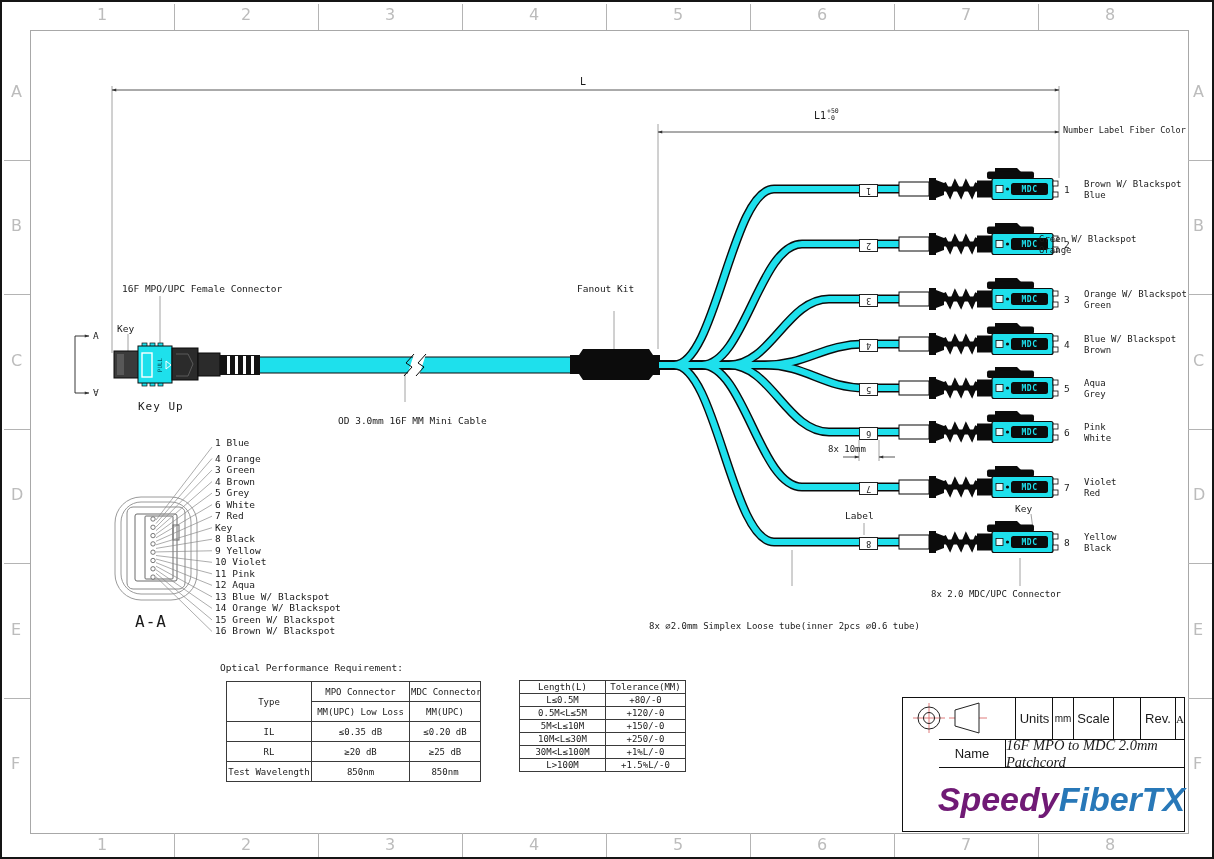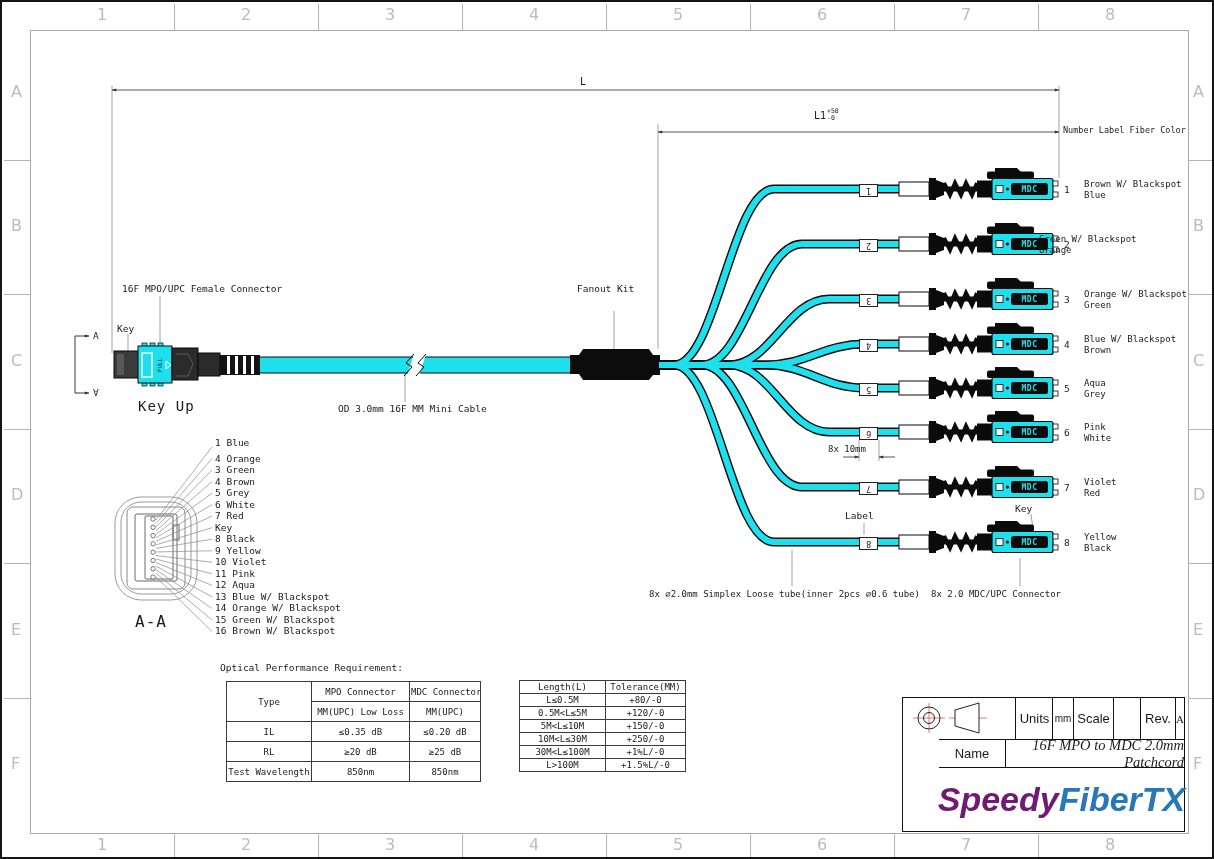--- a/index.html
+++ b/index.html
@@ -4,40 +4,40 @@
 <style>
   html,body{margin:0;padding:0;background:#ffffff;}
   #page{position:relative;width:1214px;height:859px;background:#fff;border:2px solid #151515;
         box-sizing:border-box;overflow:hidden;font-family:"DejaVu Sans Mono",monospace;color:#1a1a1a;}
   #frame{position:absolute;left:28px;top:28px;width:1157px;height:802px;border:1px solid #a8a8a8;}
   .gridlbl{position:absolute;color:#bcbcbc;font-family:"DejaVu Sans",sans-serif;font-size:16px;line-height:16px;}
   .tick{position:absolute;background:#b4b4b4;}
   svg{position:absolute;left:0;top:0;}
   .txt{position:absolute;white-space:pre-line;font-size:9.5px;line-height:11px;color:#1a1a1a;}
   .small9{font-size:9px;}
-  .keyup{font-size:14px;letter-spacing:1px;padding-left:8px;}
+  .keyup{font-size:11px;letter-spacing:1px;padding-left:8px;}
   .aatitle{font-size:16px;letter-spacing:1px;}
   .dim{position:absolute;font-size:10px;color:#1a1a1a;display:flex;align-items:flex-start;}
   .tolstack{display:inline-flex;flex-direction:column;font-size:6.5px;line-height:6.5px;margin-left:1px;margin-top:-2px;}
   .rot180{transform:rotate(180deg);}
   .btag{position:absolute;width:17px;height:11px;background:#fff;border:1px solid #222;
         display:flex;align-items:center;justify-content:center;}
   .btag span{font-size:8.5px;line-height:8.5px;transform:rotate(180deg);}
   .bnum{position:absolute;font-size:9.5px;}
   .bcolor{position:absolute;font-size:9px;line-height:11px;white-space:pre-line;}
   .listitem{position:absolute;font-size:9.5px;line-height:10px;white-space:nowrap;}
   table.tbl{position:absolute;border-collapse:collapse;font-size:9.5px;color:#1a1a1a;table-layout:fixed;}
   table.tbl td,table.tbl th{border:1px solid #3a3a3a;text-align:center;padding:0 1px;font-weight:normal;
         overflow:hidden;white-space:nowrap;}
   #opt-tbl td{height:19px;font-size:9px;}
   #len-tbl td,#len-tbl th{height:12px;font-size:9px;}
   #titleblock{position:absolute;left:900px;top:695px;width:283px;height:135px;border:1.5px solid #111;
         box-sizing:border-box;background:#fff;font-family:"Liberation Sans",sans-serif;padding-left:36px;}
   .tb-row1{display:flex;height:41px;border-bottom:1.5px solid #111;}
-  .tb-row2{display:flex;height:27px;border-bottom:1.5px solid #111;text-align:right;}
+  .tb-row2{display:flex;height:27px;border-bottom:1.5px solid #111;}
   .tb-row3{height:62px;display:flex;align-items:center;justify-content:center;}
   .tb-cell{display:flex;align-items:center;justify-content:center;border-right:1.5px solid #111;
         box-sizing:border-box;font-size:13px;}
   .tb-cell:last-child{border-right:none;}
   .c-sym{width:88px;}.c-units{width:42px;}.c-mm{width:23px;font-size:10px;}
   .c-scale{width:46px;}.c-scaleval{width:30px;}.c-rev{width:40px;}
   .c-reva{flex:1;font-size:11px;font-family:"Liberation Serif",serif;}
   .c-name{width:67px;font-size:13px;}
   .c-product{flex:1;font-family:"Liberation Serif",serif;font-size:14.5px;font-style:italic;}
   .logo1,.logo2{font-style:italic;font-weight:800;font-size:34px;letter-spacing:0px;line-height:34px;}
@@ -205,28 +205,28 @@
         <i style="font-style:normal">+50</i>
         <i style="font-style:normal">-0</i>
       </span>
     </span>
   <span class="txt" style="left:826px;top:442px;font-size:9px">8x 10mm</span>
 
   <span class="txt" style="left:1061px;top:123px;font-size:8.5px;white-space:nowrap">Number Label Fiber Color</span>
   <span class="txt" style="left:120px;top:281px">16F MPO/UPC Female Connector</span>
   <span class="txt" style="left:115px;top:321px">Key</span>
   <span class="txt keyup" style="left:128px;top:399px">Key Up</span>
-  <span class="txt" style="left:336px;top:401px">OD 3.0mm 16F MM Mini Cable</span>
+  <span class="txt" style="left:336px;top:413px">OD 3.0mm 16F MM Mini Cable</span>
   <span class="txt" style="left:575px;top:281px">Fanout Kit</span>
   <span class="txt" style="left:91px;top:328px">A</span>
   <span class="txt rot180" style="left:91px;top:385px">A</span>
   <span class="txt aatitle" style="left:133px;top:614px">A-A</span>
   <span class="txt" style="left:843px;top:508px">Label</span>
   <span class="txt" style="left:1013px;top:501px">Key</span>
-  <span class="txt small9" style="left:647px;top:587px;white-space:nowrap">8x ∅2.0mm Simplex Loose tube(inner 2pcs ∅0.6 tube)</span>
+  <span class="txt small9" style="left:647px;top:619px;white-space:nowrap">8x ∅2.0mm Simplex Loose tube(inner 2pcs ∅0.6 tube)</span>
   <span class="txt small9" style="left:929px;top:587px;white-space:nowrap">8x 2.0 MDC/UPC Connector</span>
   <span class="txt" style="left:218px;top:660px">Optical Performance Requirement:</span>
 
   <table class="tbl" id="opt-tbl" style="left:224px;top:679px;width:255px">
       <tbody>
         <tr>
           <td rowspan="2" style="width:82px">Type</td>
           <td style="width:95px">MPO Connector</td>
           <td>MDC Connector</td>
         </tr>

